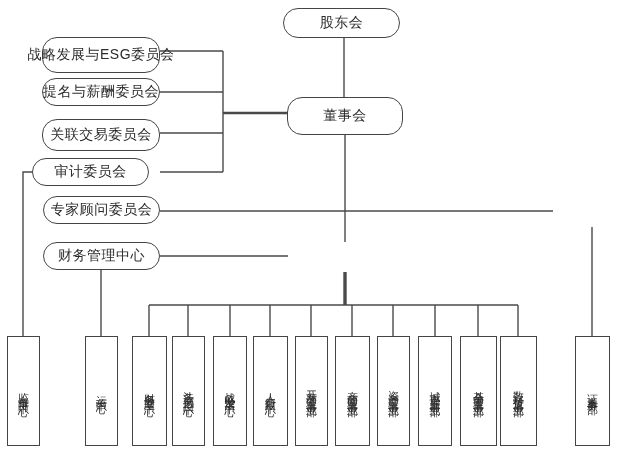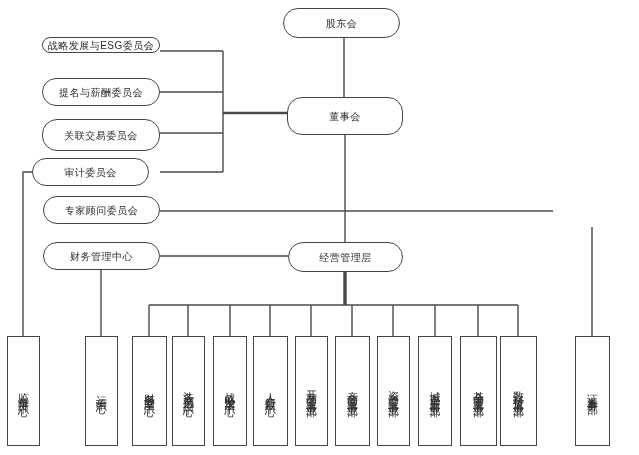--- a/index.html
+++ b/index.html
@@ -30,21 +30,21 @@
     color: #2b2b2b;
     display: flex;
     align-items: center;
     justify-content: center;
     text-align: center;
     line-height: 1.1;
     white-space: nowrap;
   }
   .stadium {
     border-radius: 15px;
-    font-size: 10px;
+    font-size: 14px;
     letter-spacing: 0.5px;
   }
   .rect {
     border-radius: 0;
     font-size: 11px;
   }
   .vertical {
     writing-mode: vertical-rl;
     text-orientation: upright;
     letter-spacing: 2.5px;
@@ -77,27 +77,26 @@
       <polyline points="311,305 311,336" fill="none" stroke="#4a4a4a" stroke-width="1.4"></polyline>
       <polyline points="352,305 352,336" fill="none" stroke="#4a4a4a" stroke-width="1.4"></polyline>
       <polyline points="393,305 393,336" fill="none" stroke="#4a4a4a" stroke-width="1.4"></polyline>
       <polyline points="435,305 435,336" fill="none" stroke="#4a4a4a" stroke-width="1.4"></polyline>
       <polyline points="478,305 478,336" fill="none" stroke="#4a4a4a" stroke-width="1.4"></polyline>
       <polyline points="518,305 518,336" fill="none" stroke="#4a4a4a" stroke-width="1.4"></polyline>
       <polyline points="592,227 592,336" fill="none" stroke="#4a4a4a" stroke-width="1.4"></polyline>
     </svg>
 <div class="node stadium" style="left: 283px; top: 8px; width: 117px; height: 30px; border-color: rgb(69, 69, 69); background: rgb(255, 255, 255); color: rgb(43, 43, 43);">股东会</div>
     <div class="node stadium" style="left: 287px; top: 97px; width: 116px; height: 38px; border-color: rgb(69, 69, 69); background: rgb(255, 255, 255); color: rgb(43, 43, 43);">董事会</div>
-    <div class="node stadium" style="left: 42px; top: 37px; width: 118px; height: 16px; border-color: rgb(69, 69, 69); background: rgb(255, 255, 255); color: rgb(43, 43, 43);">战略发展与ESG委员会</div>
+    <div class="node stadium" style="left: 42px; top: 37px; width: 118px; height: 36px; border-color: rgb(69, 69, 69); background: rgb(255, 255, 255); color: rgb(43, 43, 43);">战略发展与ESG委员会</div>
     <div class="node stadium" style="left: 42px; top: 78px; width: 118px; height: 28px; border-color: rgb(69, 69, 69); background: rgb(255, 255, 255); color: rgb(43, 43, 43); font-family: Liberation Serif, serif;">提名与薪酬委员会</div>
     <div class="node stadium" style="left: 42px; top: 119px; width: 118px; height: 32px; border-color: rgb(69, 69, 69); background: rgb(255, 255, 255); color: rgb(43, 43, 43);">关联交易委员会</div>
     <div class="node stadium" style="left: 32px; top: 158px; width: 117px; height: 28px; border-color: rgb(69, 69, 69); background: rgb(255, 255, 255); color: rgb(43, 43, 43);">审计委员会</div>
     <div class="node stadium" style="left: 43px; top: 196px; width: 117px; height: 28px; border-color: rgb(69, 69, 69); background: rgb(255, 255, 255); color: rgb(43, 43, 43);">专家顾问委员会</div>
     <div class="node stadium" style="left: 43px; top: 242px; width: 117px; height: 28px; border-color: rgb(69, 69, 69); background: rgb(255, 255, 255); color: rgb(43, 43, 43);">财务管理中心</div>
-    <div class="node stadium" style="left: 288px; top: 242px; width: 115px; height: 30px; border-color: rgb(69, 69, 69); background: rgb(255, 255, 255); color: rgb(43, 43, 43);">经营管理层</div>
     <div class="node rect vertical" style="left: 7px; top: 336px; width: 33px; height: 110px; border-color: rgb(69, 69, 69); background: rgb(255, 255, 255); color: rgb(43, 43, 43);">监察审计中心</div>
     <div class="node rect vertical" style="left: 85px; top: 336px; width: 33px; height: 110px; border-color: rgb(69, 69, 69); background: rgb(255, 255, 255); color: rgb(43, 43, 43);">运营中心</div>
     <div class="node rect vertical" style="left: 132px; top: 336px; width: 35px; height: 110px; border-color: rgb(69, 69, 69); background: rgb(255, 255, 255); color: rgb(43, 43, 43);">财务管理中心</div>
     <div class="node rect vertical" style="left: 172px; top: 336px; width: 33px; height: 110px; border-color: rgb(69, 69, 69); background: rgb(255, 255, 255); color: rgb(43, 43, 43);">法务与风控中心</div>
     <div class="node rect vertical" style="left: 213px; top: 336px; width: 34px; height: 110px; border-color: rgb(69, 69, 69); background: rgb(255, 255, 255); color: rgb(43, 43, 43);">战略发展中心</div>
     <div class="node rect vertical" style="left: 253px; top: 336px; width: 35px; height: 110px; border-color: rgb(69, 69, 69); background: rgb(255, 255, 255); color: rgb(43, 43, 43);">人力行政中心</div>
     <div class="node rect vertical" style="left: 295px; top: 336px; width: 33px; height: 110px; border-color: rgb(69, 69, 69); background: rgb(255, 255, 255); color: rgb(43, 43, 43);">开发管理事业部</div>
     <div class="node rect vertical" style="left: 335px; top: 336px; width: 35px; height: 110px; border-color: rgb(69, 69, 69); background: rgb(255, 255, 255); color: rgb(43, 43, 43);">产商管理事业部</div>
     <div class="node rect vertical" style="left: 377px; top: 336px; width: 33px; height: 110px; border-color: rgb(69, 69, 69); background: rgb(255, 255, 255); color: rgb(43, 43, 43);">资产管理事业部</div>
     <div class="node rect vertical" style="left: 418px; top: 336px; width: 34px; height: 110px; border-color: rgb(69, 69, 69); background: rgb(255, 255, 255); color: rgb(43, 43, 43);">城市更新事业部</div>

